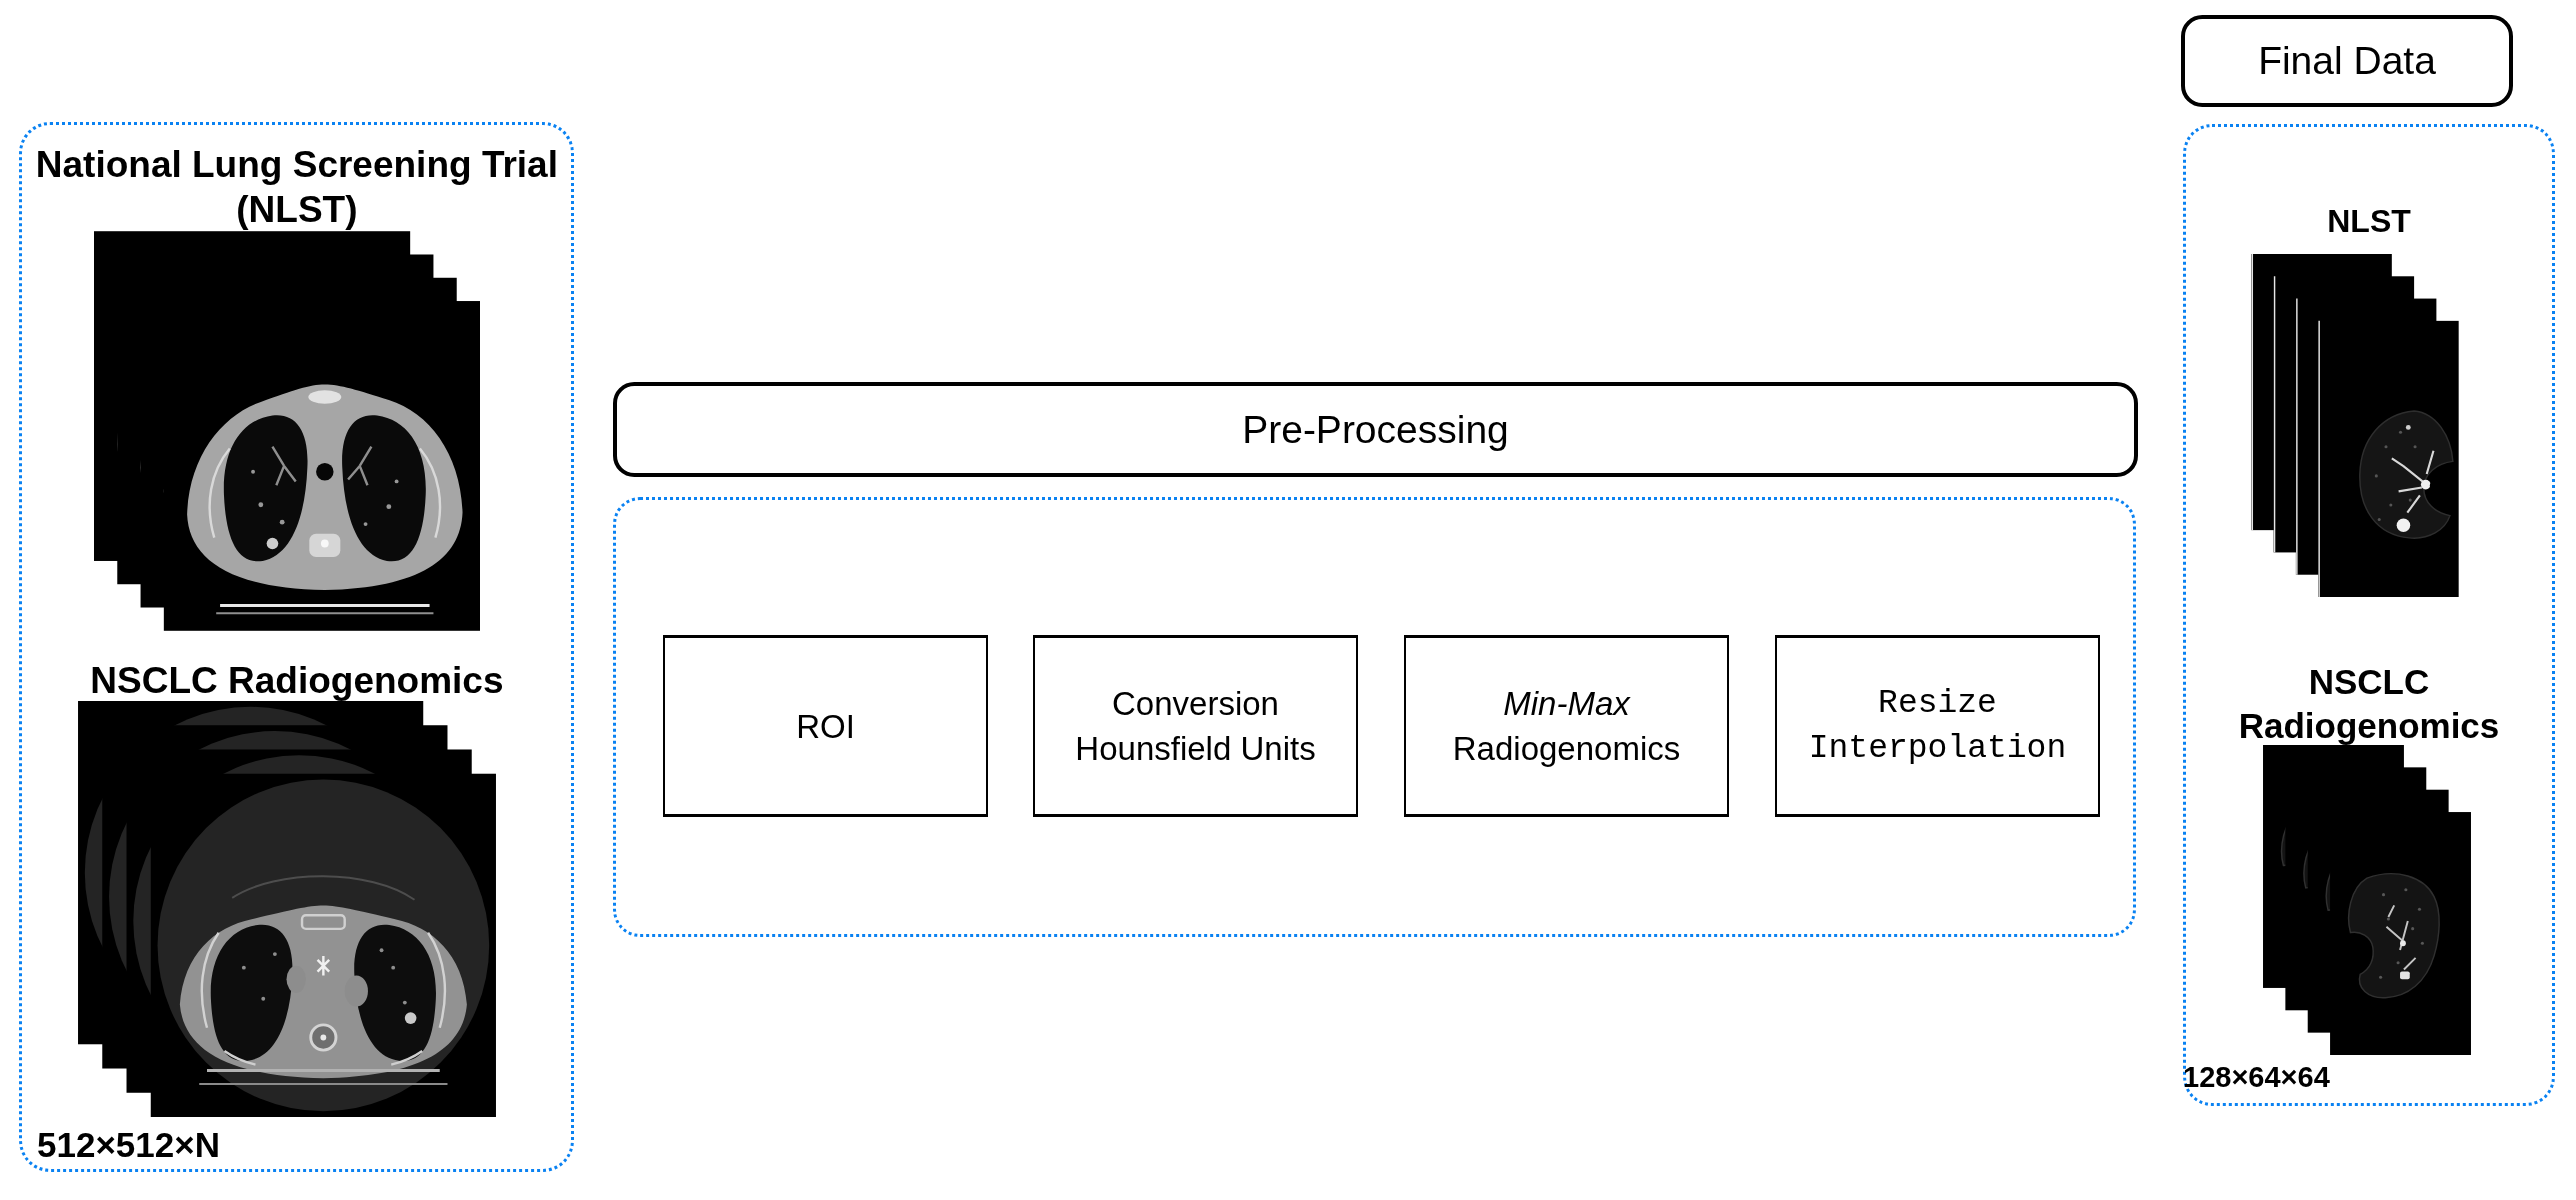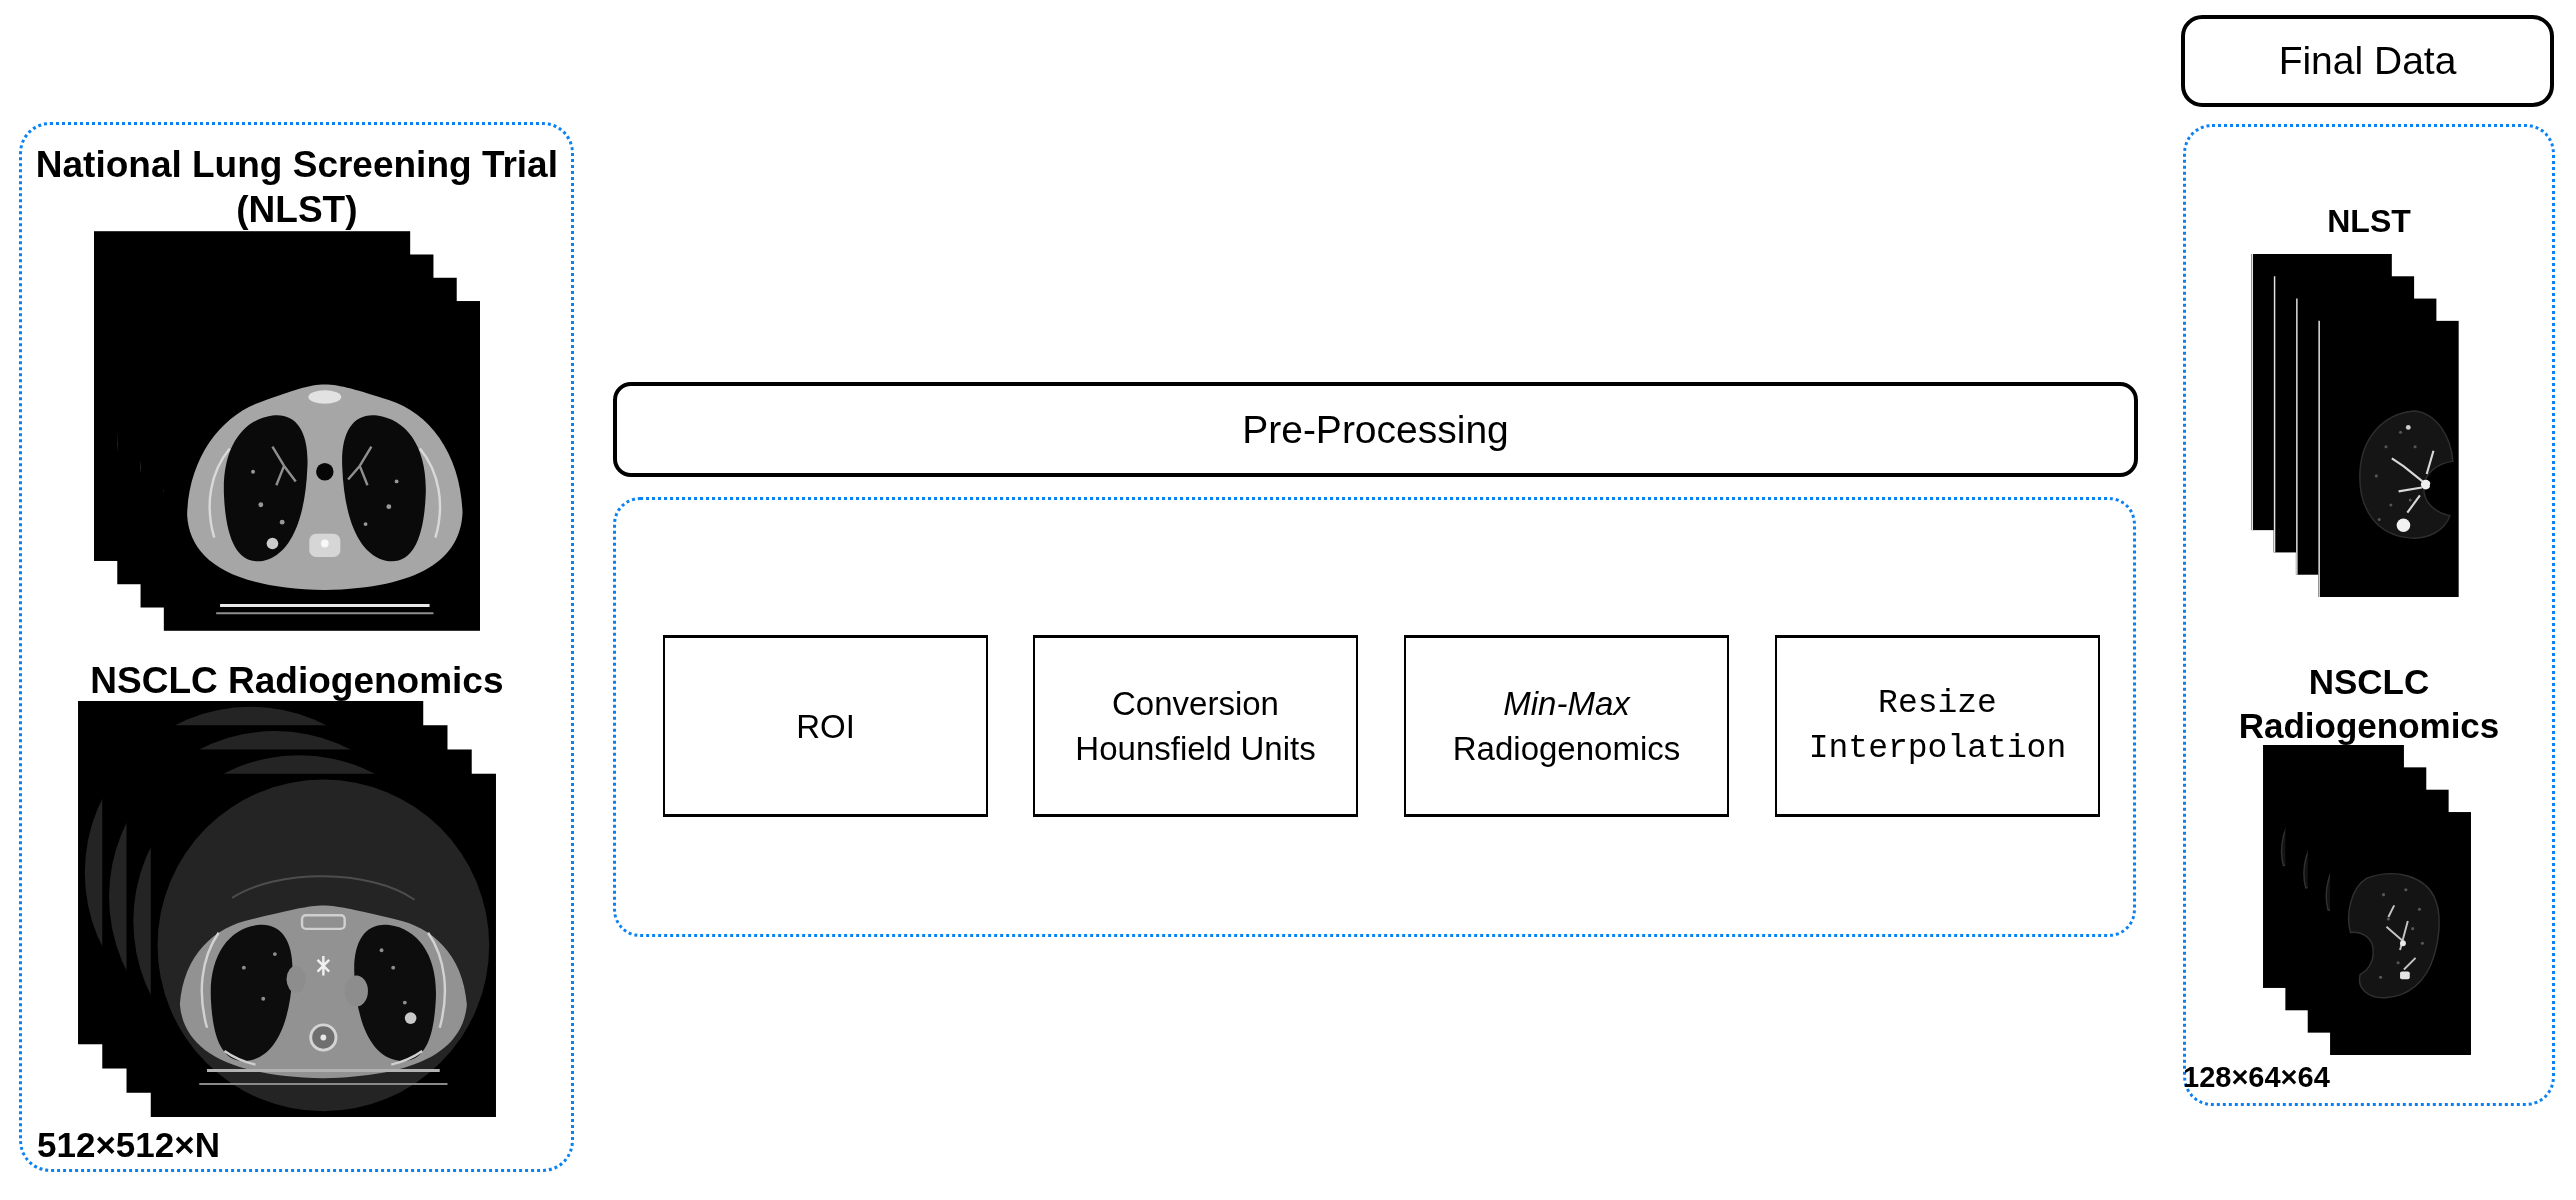--- a/index.html
+++ b/index.html
@@ -142,21 +142,21 @@
       </g>
     </defs>
     <use href="#sliceB" x="0" y="0"></use>
     <use href="#sliceB" x="25" y="25"></use>
     <use href="#sliceB" x="50" y="50"></use>
     <use href="#sliceB" x="75" y="75"></use>
   </svg>
 
   <div class="dims" style="left:37px;top:1125px;width:553px;">512×512×N</div>
 
-  <div class="hdr-box" style="left:613px;top:382px;width:1525px;height:95px;border-radius:18px;">
+  <div class="hdr-box" style="left:613px;top:382px;width:1525px;height:95px;">
     <span>Pre-Processing</span>
   </div>
 
   <div class="blue-box" style="left:613px;top:497px;width:1523px;height:440px;border-radius:27px;"></div>
 
   <div class="step-box" style="left:663px;">
     <span style="">ROI</span>
     <span></span>
   </div>
 
@@ -168,21 +168,21 @@
   <div class="step-box" style="left:1404px;">
     <span style="font-style:italic">Min-Max</span>
     <span>Radiogenomics</span>
   </div>
 
   <div class="step-box" style="left:1775px;font-family:Liberation Mono, monospace;">
     <span style="">Resize</span>
     <span>Interpolation</span>
   </div>
 
-  <div class="hdr-box" style="left:2181px;top:14.6px;width:373px;height:92px;">
+  <div class="hdr-box" style="left:2181px;top:14.6px;width:332px;height:92px;">
     <span>Final Data</span>
   </div>
 
   <div class="blue-box" style="left:2183px;top:124px;width:372px;height:982px;border-radius:29px;"></div>
 
   <div class="title" style="left:2183px;top:199px;width:372px;font-size:32px;">NLST</div>
 
   <svg class="stack" style="left:2251px;top:254px;" width="208" height="343" viewBox="0 0 214 354">
     <defs>
       <g id="sliceC">

